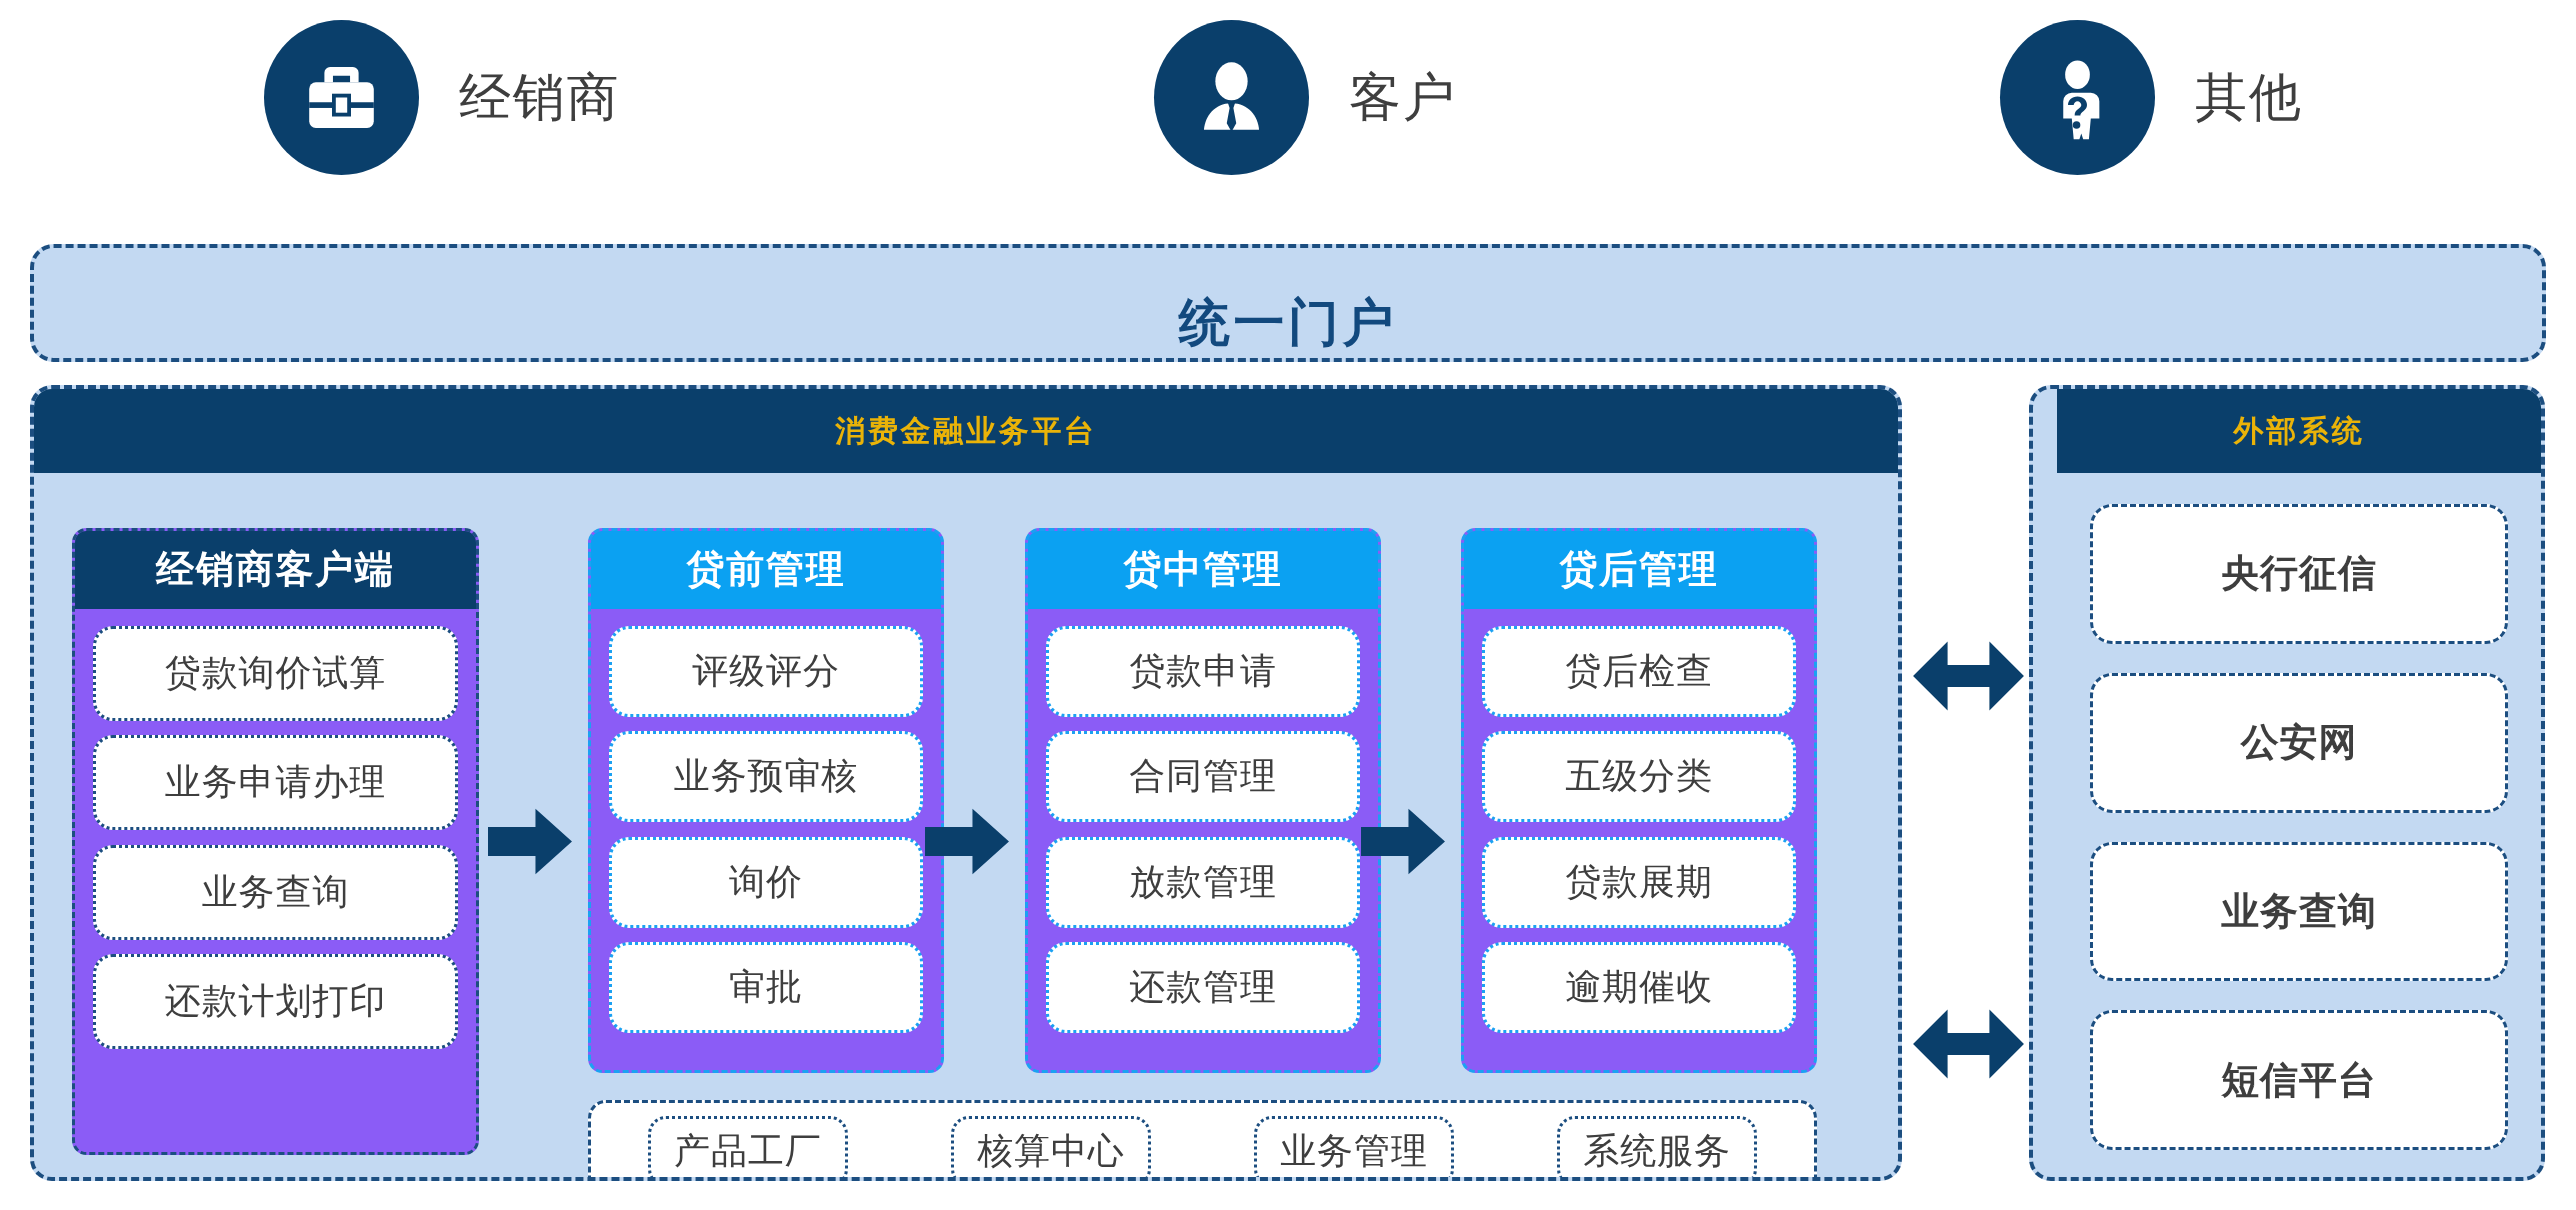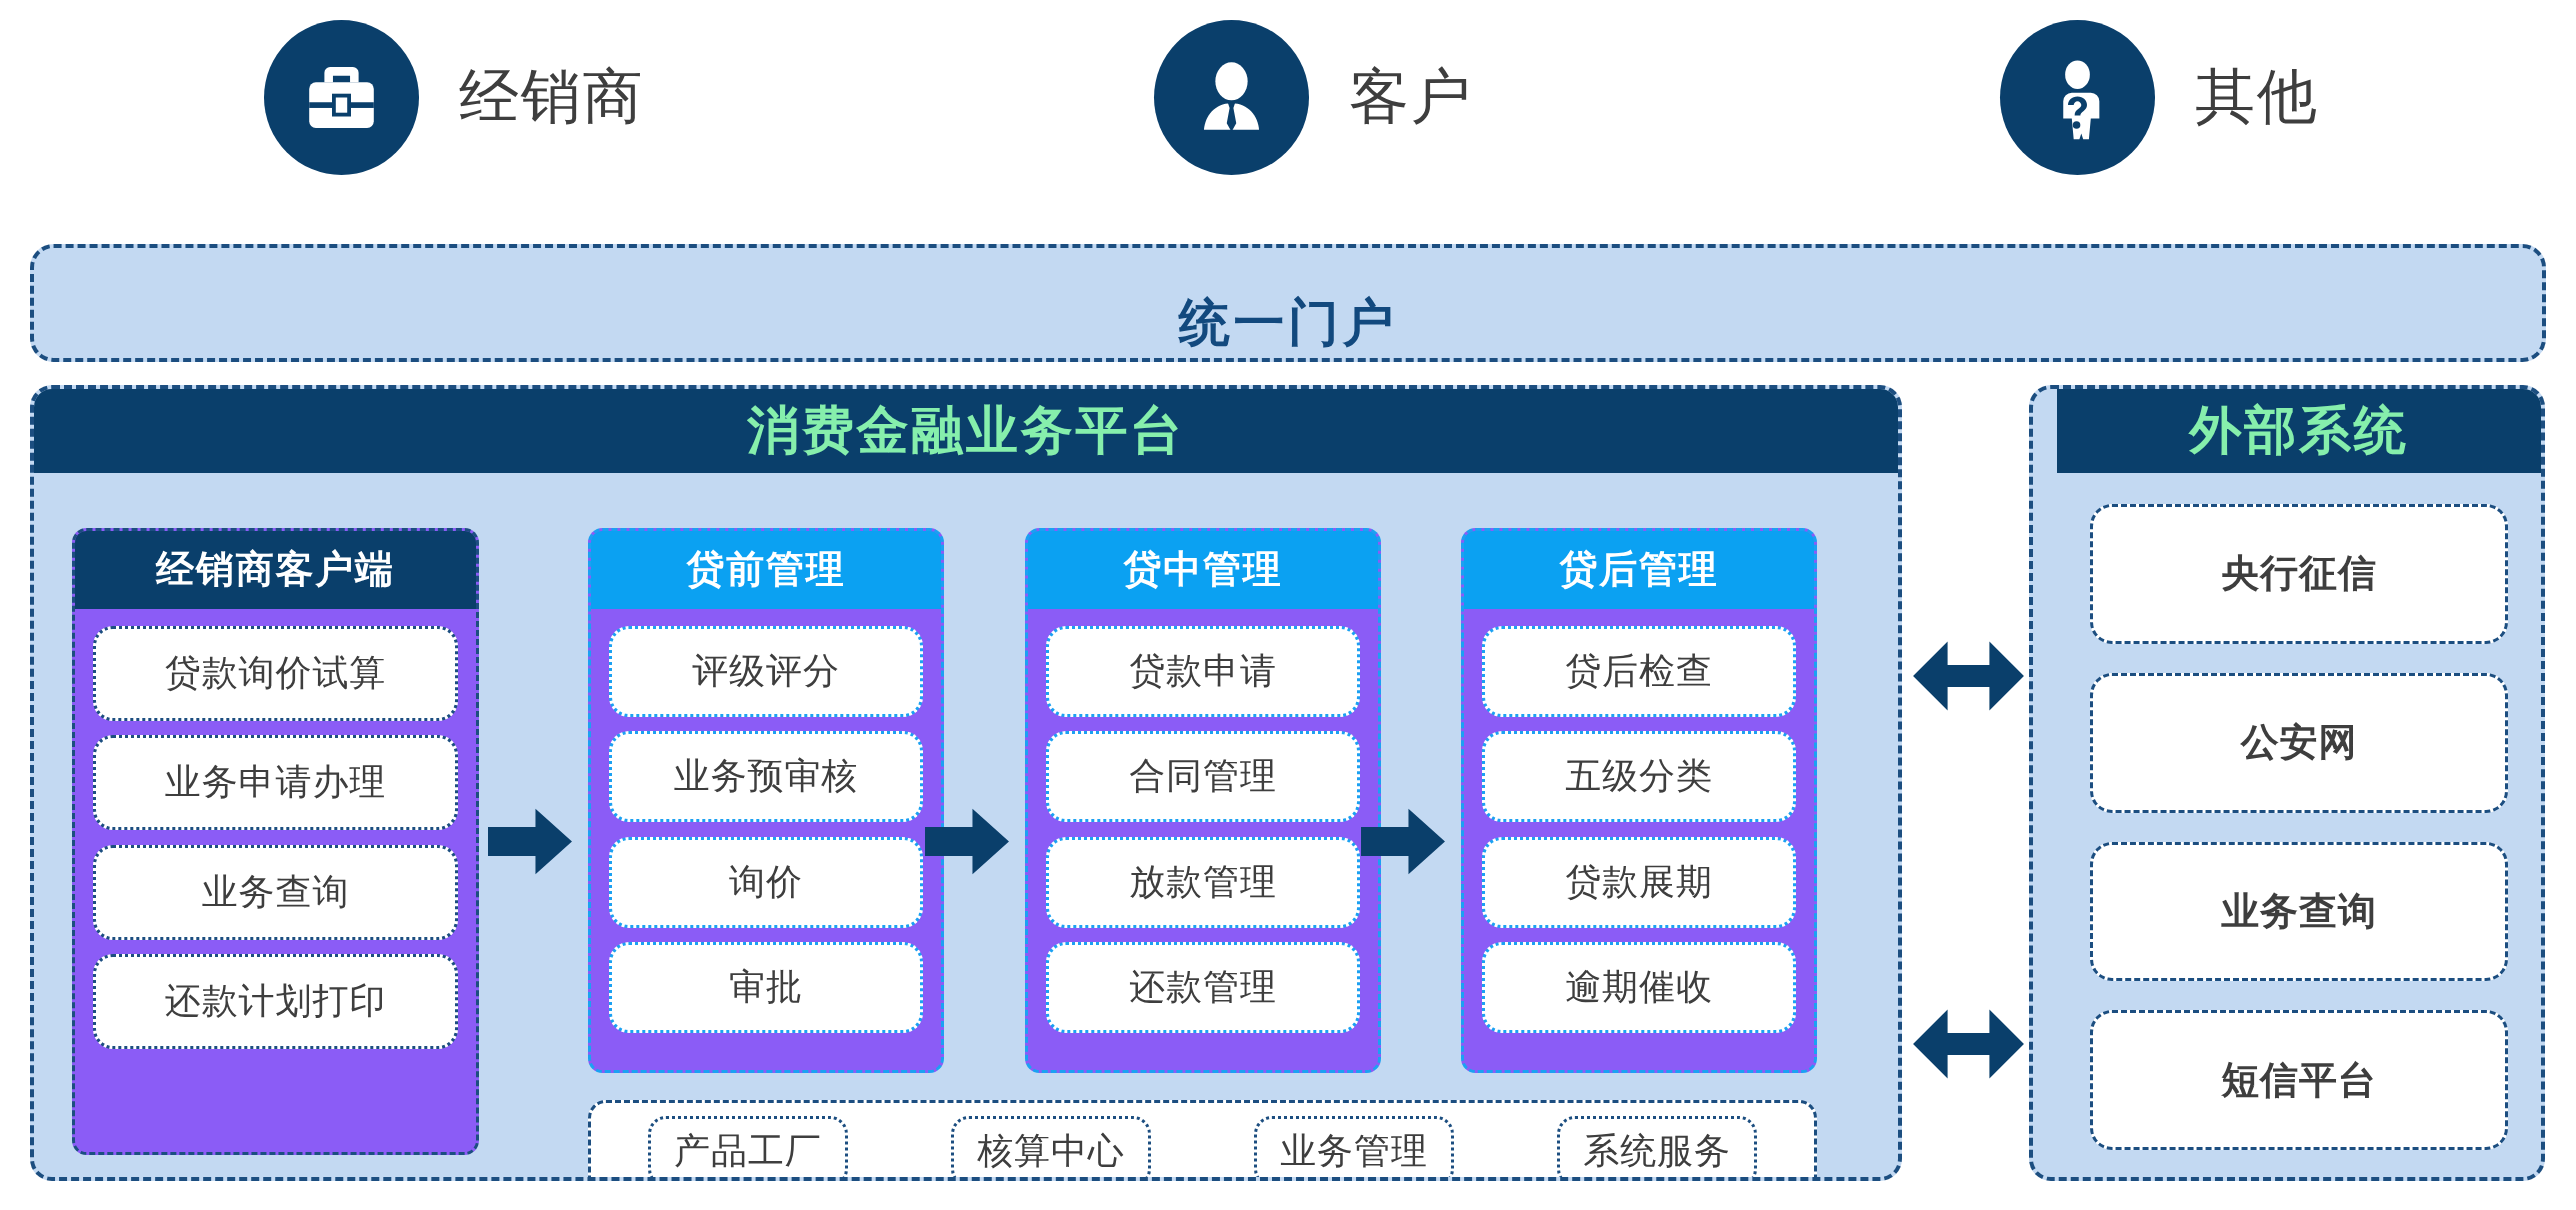--- a/index.html
+++ b/index.html
@@ -30,21 +30,21 @@
     width: 155px; height: 155px;
     border-radius: 50%;
     background: #0A3F6B;
     display: flex;
     align-items: center;
     justify-content: center;
     flex: none;
   }
   .actor-label {
     margin-left: 40px;
-    font-size: 60px;
+    font-size: 52px;
     color: #3E3E3E;
     white-space: nowrap;
     letter-spacing: 1.8px;
   }
   #actor-dealer   { left: 264px; }
   #actor-customer { left: 1154px; }
   #actor-other    { left: 2000px; }
 
   
   #portal {
@@ -72,22 +72,22 @@
     left: 30px; top: 385px;
     width: 1872px; height: 796px;
     border: 4.5px dashed #1C4E80;
     border-radius: 22px;
     box-sizing: border-box;
     background: #C3D9F2;
     overflow: hidden;
   }
   .panel-head {
     background: #0A3F6B;
-    color: #86efac;
-    font-size: 52px;
+    color: #eab308;
+    font-size: 30px;
     font-weight: bold;
     letter-spacing: 2.7px;
     height: 84px;
     display: flex;
     align-items: center;
     justify-content: center;
   }
   #platform-body {
     position: relative;
     height: 708px;

